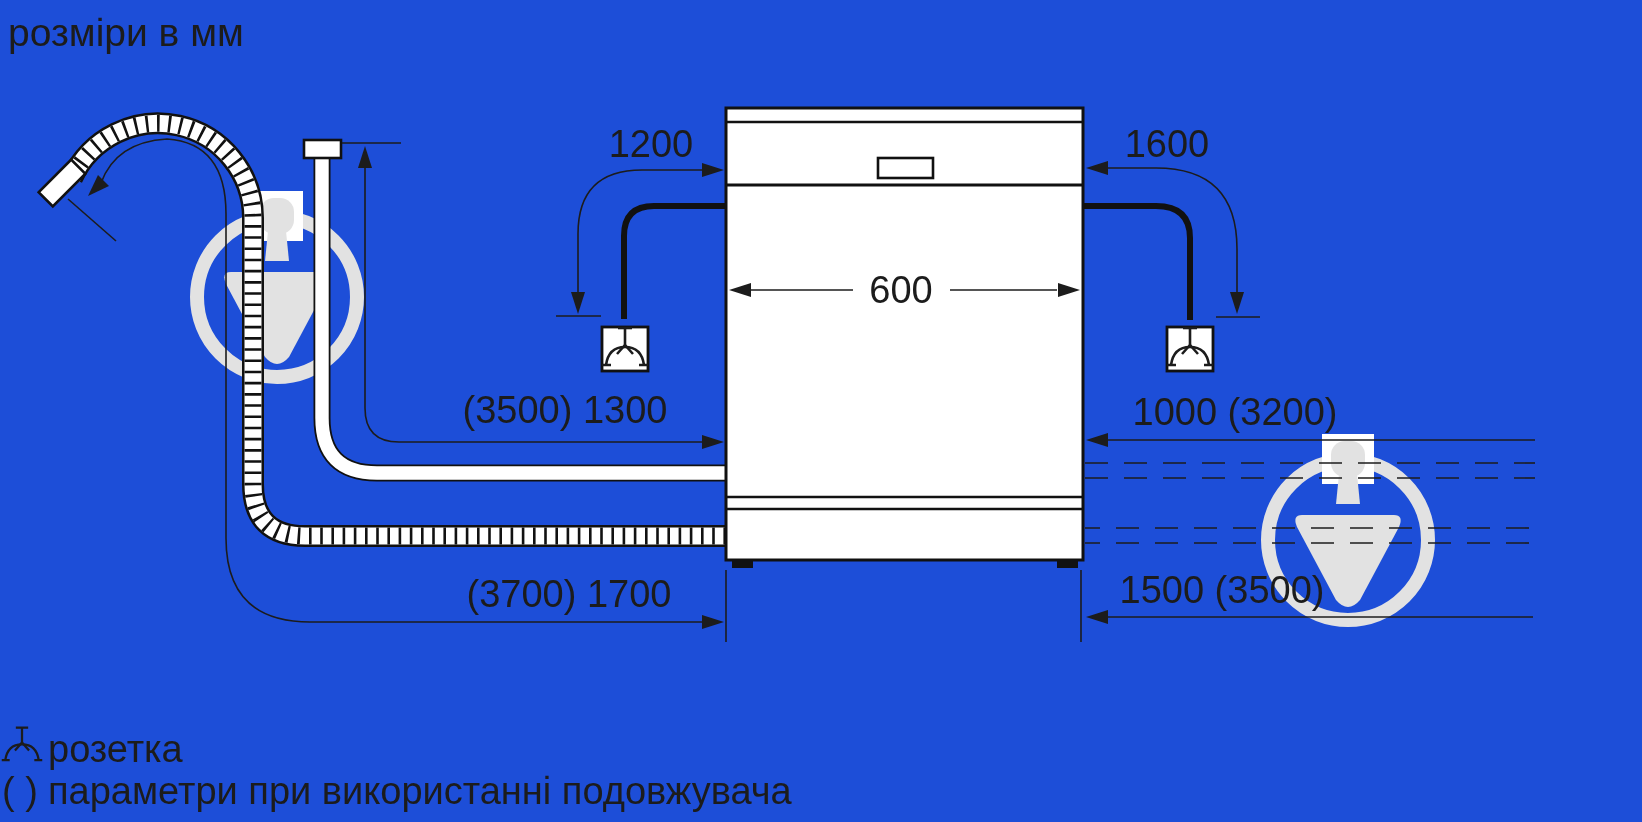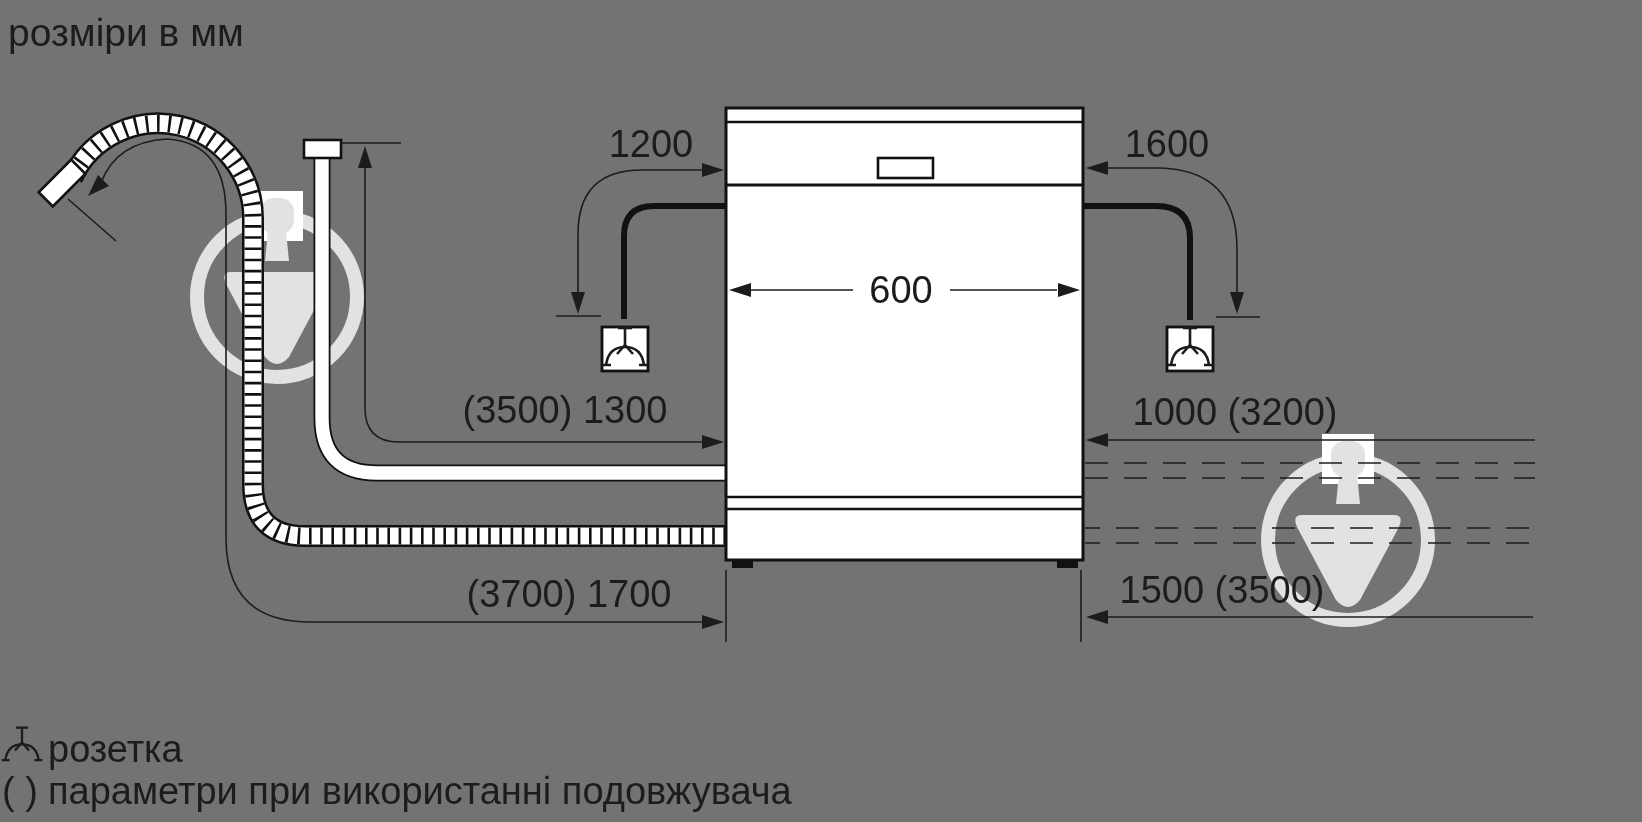--- a/index.html
+++ b/index.html
@@ -1,19 +1,19 @@
 <!DOCTYPE html>
 <html><head>
 <meta charset="utf-8">
 <style>
   html,body{margin:0;padding:0;background:#ffffff;}
   .stage{
     position:relative;
     width:1642px;height:822px;
-    background:#737373;
+    background:#1d4ed8;
     font-family:"Liberation Sans", sans-serif;
     overflow:hidden;
   }
   svg{display:block;}
   text{
     fill:#1c1c1c;
     font-family:"Liberation Sans", sans-serif;
   }
   .dim-label{font-size:38px;}
   .title-label{font-size:39px;}

